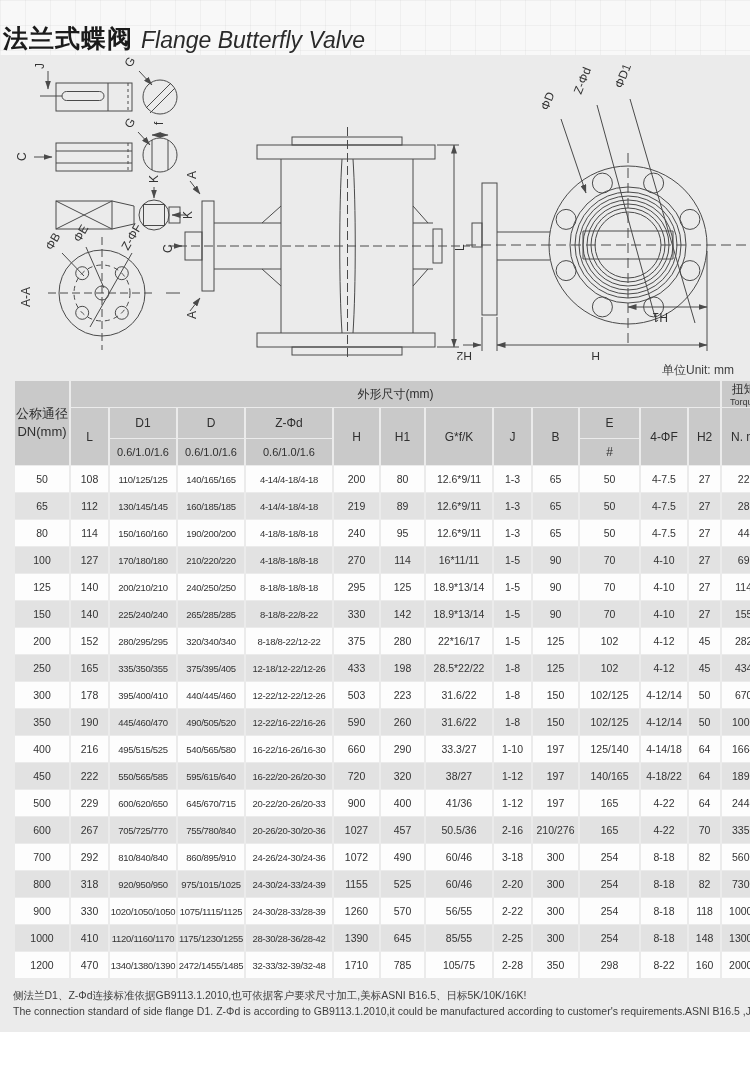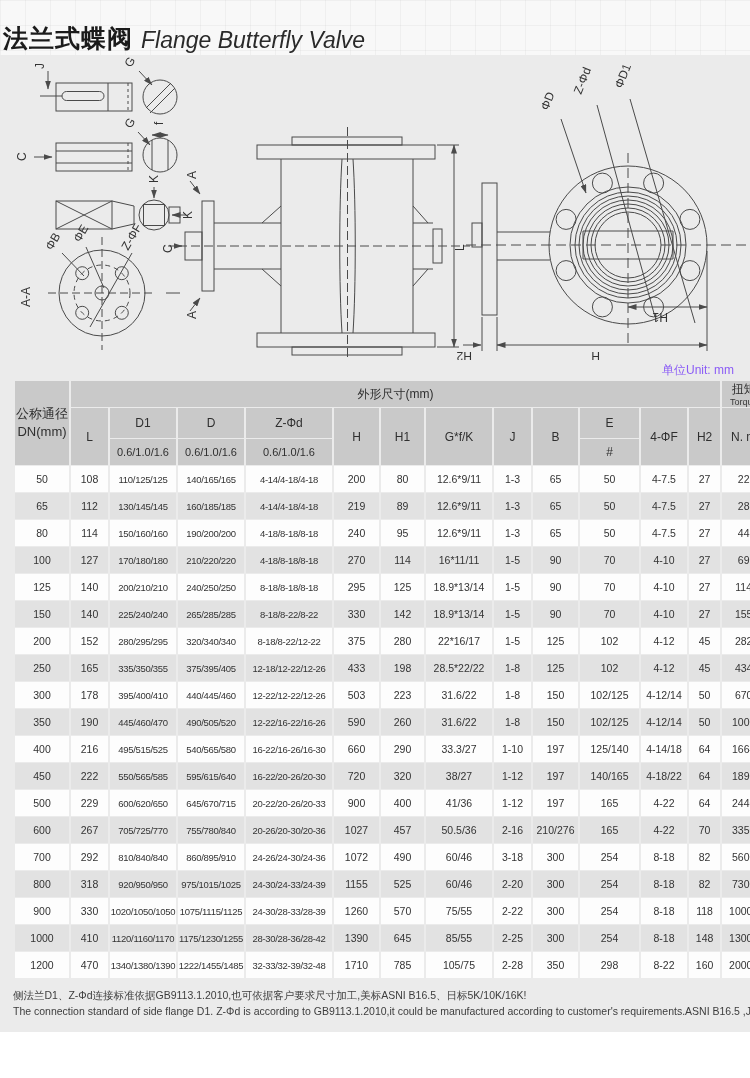--- a/index.html
+++ b/index.html
@@ -7,21 +7,21 @@
   .topbar{height:55px;background:#f8f8f8;
     background-image:linear-gradient(rgba(0,0,0,0.035) 1px,transparent 1px),
       linear-gradient(90deg,rgba(0,0,0,0.035) 1px,transparent 1px);
     background-size:25px 25px;
     display:flex;align-items:flex-end;padding-left:3px;box-sizing:border-box;}
   .title-cn{font-size:25px;font-weight:bold;color:#1b1b1b;letter-spacing:1px;}
   .title-en{font-size:23px;color:#2a2a2a;margin-left:8px;padding-bottom:1px;font-style:italic;}
   .content{background:#ebebeb;width:750px;}
   .drawing-wrap{height:305px;}
   svg text{font-size:12px;fill:#333;}
-  .unit-row{text-align:right;padding:2px 16px 2px 0;font-size:12px;color:#8b5cf6;height:16px;}
+  .unit-row{text-align:right;padding:2px 16px 2px 0;font-size:12px;color:#404040;height:16px;}
   .tbl-wrap{padding:0 13px;}
   table{width:724px;table-layout:fixed;border-collapse:separate;border-spacing:2px 1px;}
   th{background:#c9c9c9;color:#2f2f2f;font-weight:normal;font-size:12px;text-align:center;padding:0;}
   thead tr{height:26px;}
   thead tr.hr2{height:30px;}
   td{background:#fdfdfd;color:#333;font-size:10.5px;text-align:center;padding:0;
      white-space:nowrap;overflow:hidden;}
   tbody tr{height:26px;}
   tbody tr:nth-child(even) td{background:#e2e2e2;}
   tbody td:nth-child(3),tbody td:nth-child(4){font-size:9.5px;letter-spacing:-0.3px;}
@@ -519,21 +519,21 @@
             <td>7300</td>
           </tr>
           <tr>
             <td>900</td>
             <td>330</td>
             <td>1020/1050/1050</td>
             <td>1075/1115/1125</td>
             <td>24-30/28-33/28-39</td>
             <td>1260</td>
             <td>570</td>
-            <td>75/55</td>
+            <td>56/55</td>
             <td>2-22</td>
             <td>300</td>
             <td>254</td>
             <td>8-18</td>
             <td>118</td>
             <td>10000</td>
           </tr>
           <tr>
             <td>1000</td>
             <td>410</td>
@@ -547,21 +547,21 @@
             <td>300</td>
             <td>254</td>
             <td>8-18</td>
             <td>148</td>
             <td>13000</td>
           </tr>
           <tr>
             <td>1200</td>
             <td>470</td>
             <td>1340/1380/1390</td>
-            <td>1222/1455/1485</td>
+            <td>2472/1455/1485</td>
             <td>32-33/32-39/32-48</td>
             <td>1710</td>
             <td>785</td>
             <td>105/75</td>
             <td>2-28</td>
             <td>350</td>
             <td>298</td>
             <td>8-22</td>
             <td>160</td>
             <td>20000</td>

